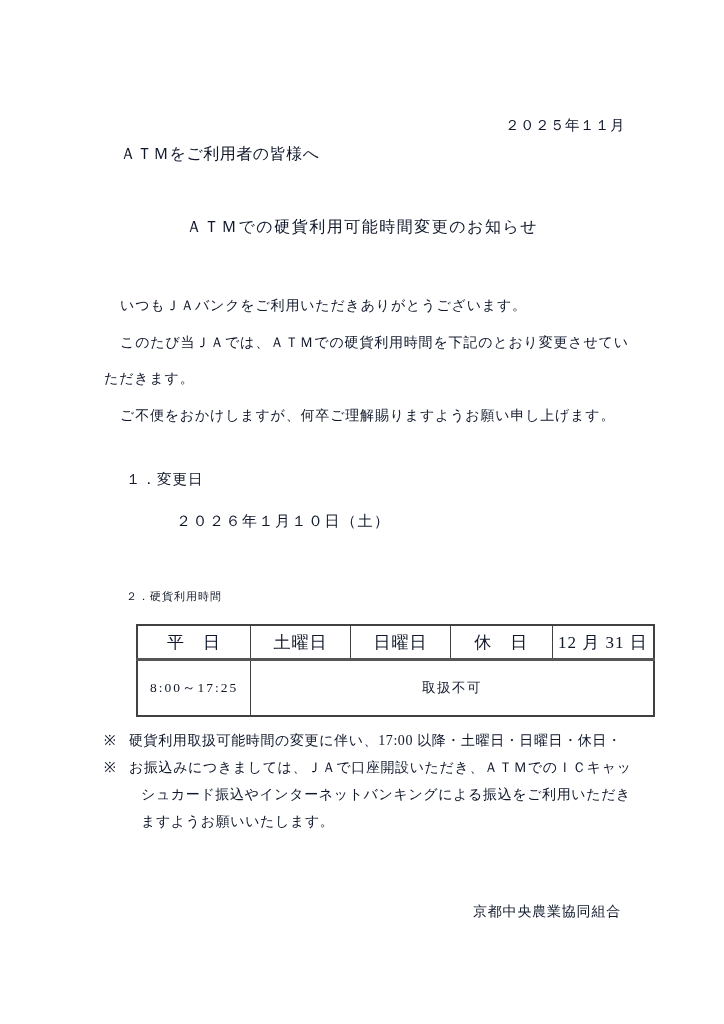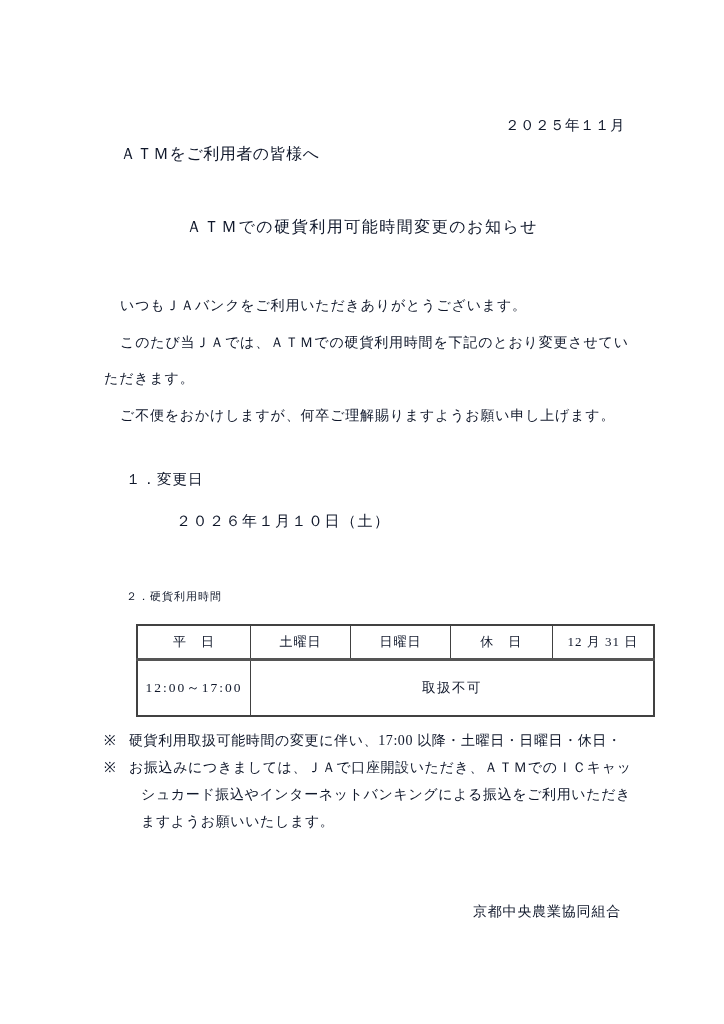--- a/index.html
+++ b/index.html
@@ -84,21 +84,21 @@
   }
   .hours-table, .hours-table th, .hours-table td {
     border: 1px solid #414141;
   }
   .hours-table {
     border-width: 2px;
   }
   .hours-table th {
     height: 30px;
     font-weight: normal;
-    font-size: 13px;
+    font-size: 17px;
     letter-spacing: 1px;
     text-align: center;
     vertical-align: middle;
     border-bottom: 3px solid #555555;
   }
   .hours-table td {
     height: 52px;
     font-size: 13.5px;
     text-align: center;
     vertical-align: middle;
@@ -170,21 +170,21 @@
     </colgroup>
     <tbody>
       <tr>
         <th>平　日</th>
         <th>土曜日</th>
         <th>日曜日</th>
         <th>休　日</th>
         <th>12 月 31 日</th>
       </tr>
       <tr>
-        <td class="hours">12:00～17:00</td>
+        <td class="hours">8:00～17:25</td>
         <td class="unavailable" colspan="4">取扱不可</td>
       </tr>
     </tbody>
   </table>
 
   <div class="notes">
     <div class="note">
       <div class="marker">※</div>
       <div class="note-text">
         <p class="note-line">硬貨利用取扱可能時間の変更に伴い、17:00 以降・土曜日・日曜日・休日・</p>

